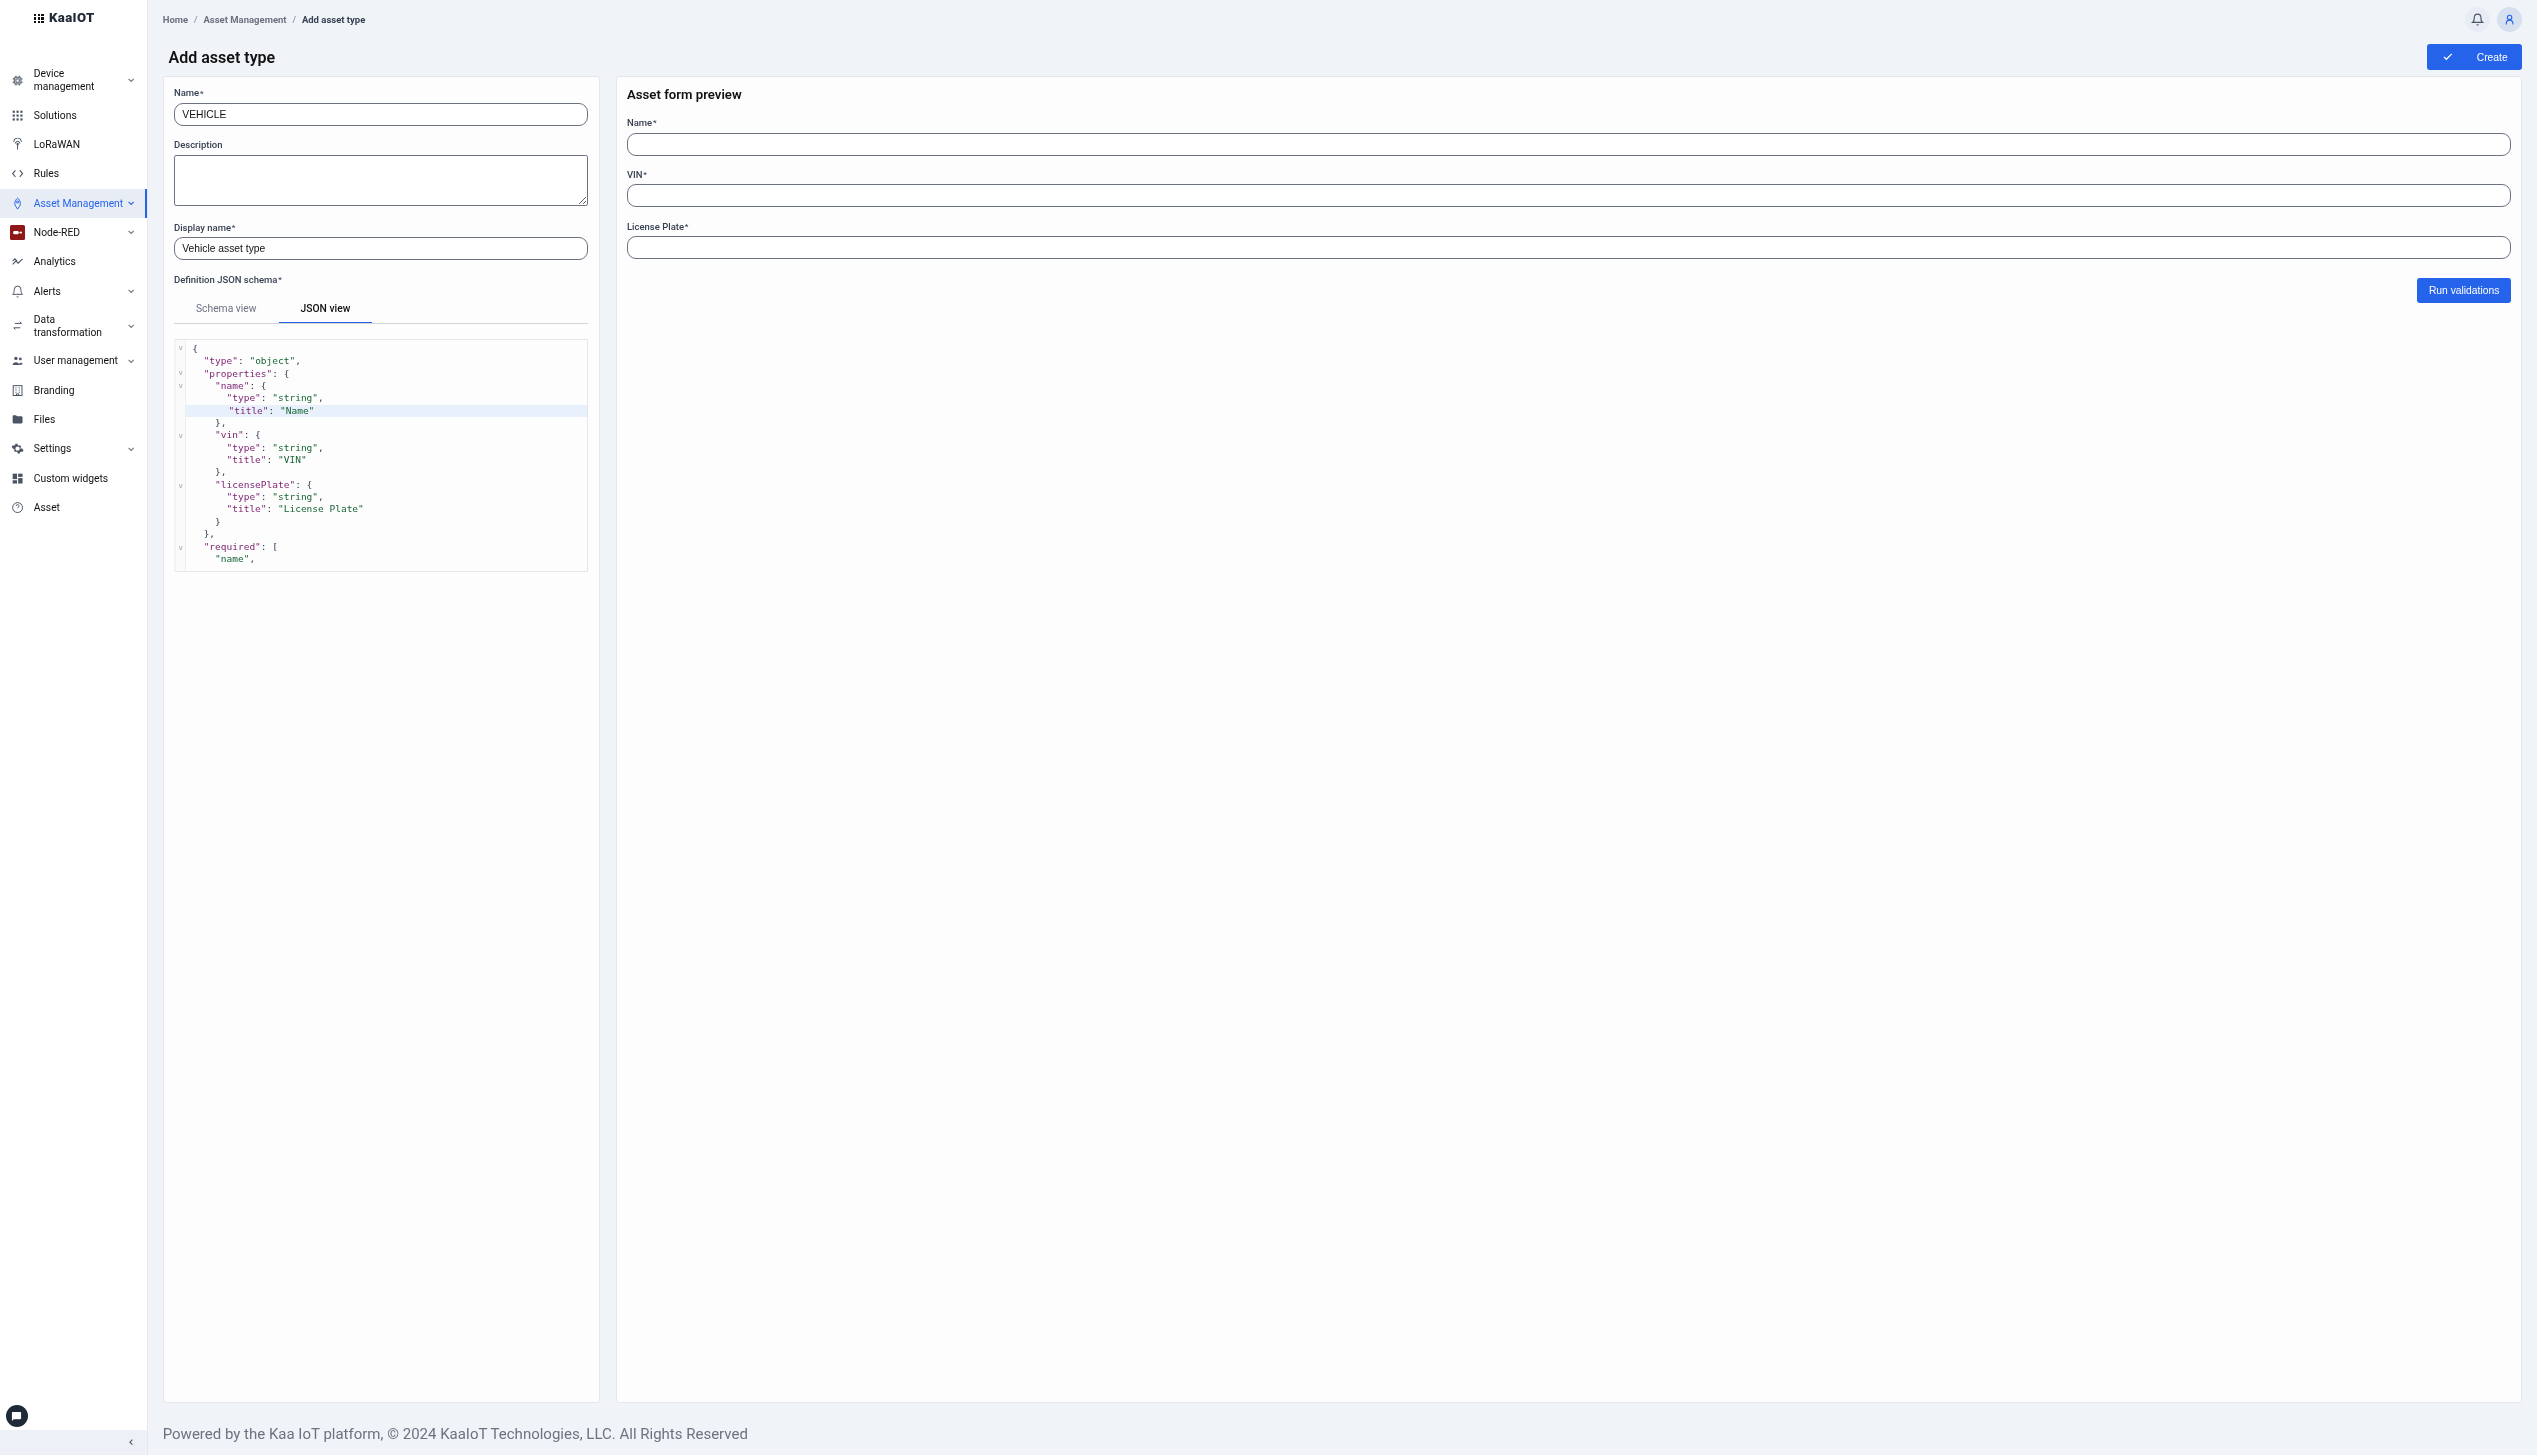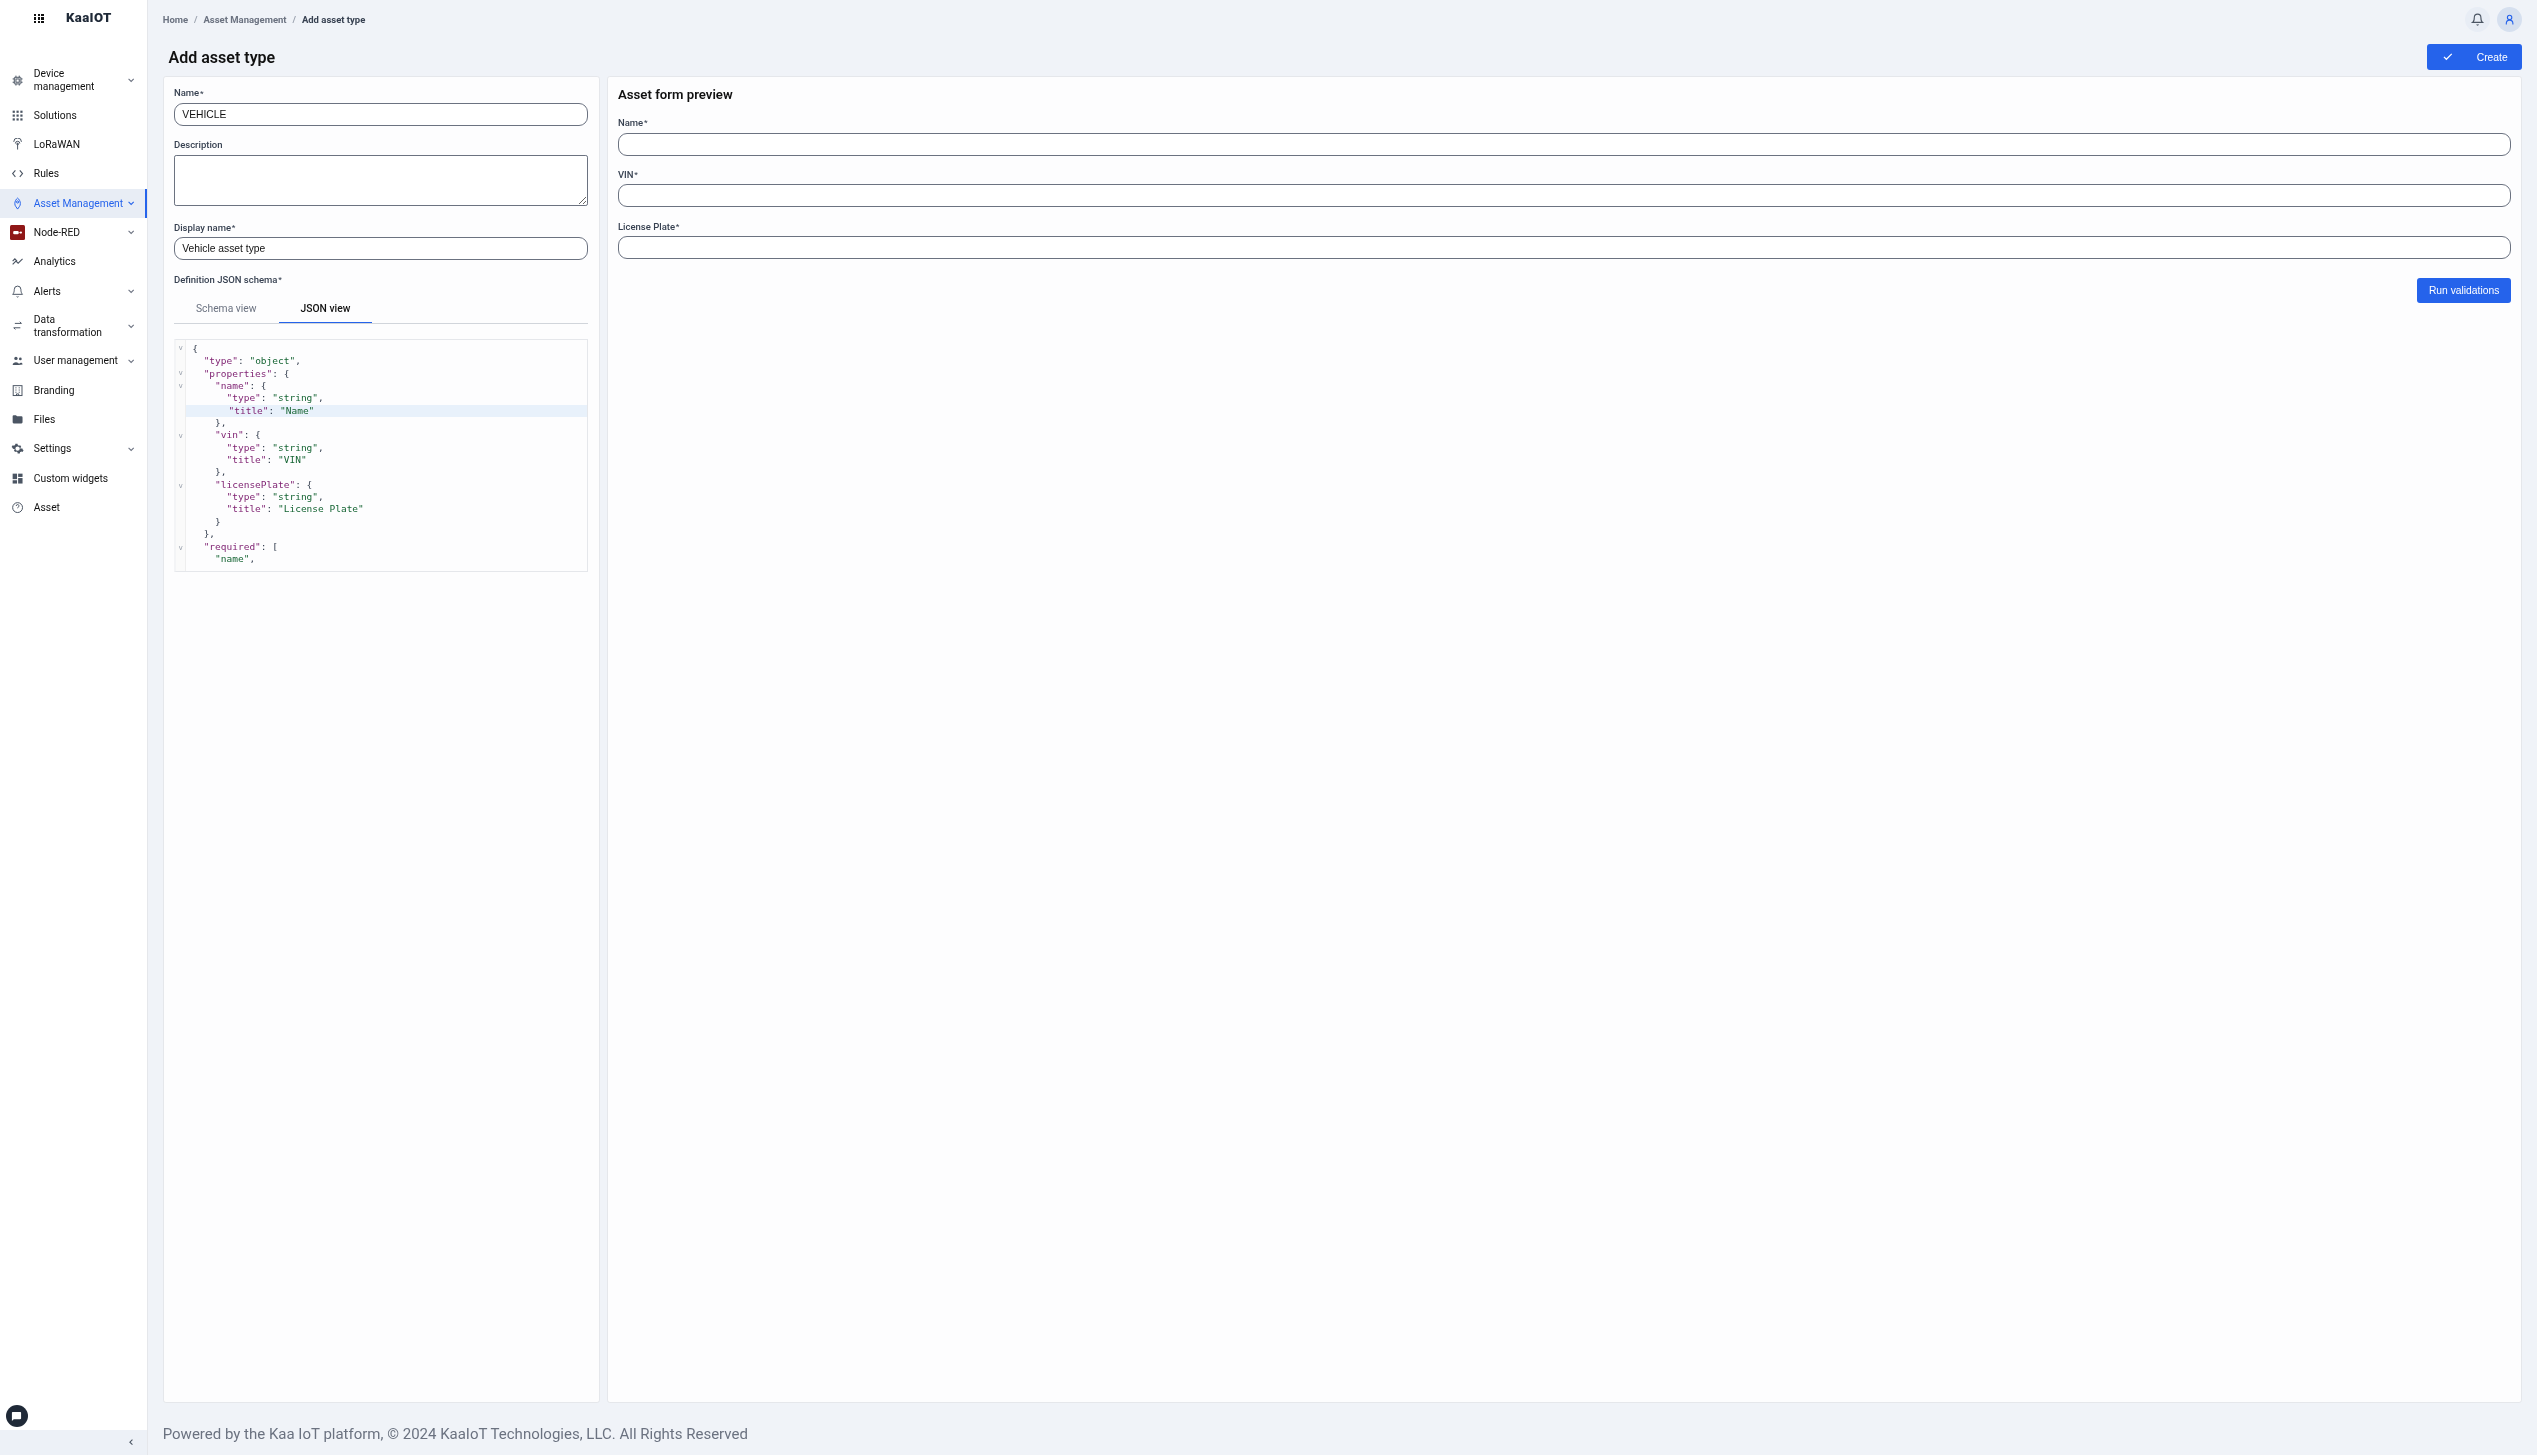--- a/index.html
+++ b/index.html
@@ -3,21 +3,21 @@
   <meta charset="utf-8">
   <style>
     * { margin: 0; padding: 0; box-sizing: border-box; }
     body { font-family: -apple-system, BlinkMacSystemFont, "Segoe UI", Roboto, sans-serif; background: #f0f3f8; color: #111; height: 100vh; overflow: hidden; }
     
     .app { display: flex; height: 100vh; }
     
     
     .sidebar { width: 148px; background: #fff; border-right: 0.7px solid #e5e7eb; display: flex; flex-direction: column; }
     .logo-wrap { padding: 10.3px 11.7px 5.9px 34px; }
-    .logo { font-weight: 900; letter-spacing: 0.4px; font-size: 13.2px; color: #1f2937; display: flex; align-items: center; gap: 18px; }
+    .logo { font-weight: 900; letter-spacing: 0.4px; font-size: 13.2px; color: #1f2937; display: flex; align-items: center; gap: 1px; }
     .logo .dot-grid { display: inline-grid; grid-template-columns: repeat(3,2.2px); gap: 1.5px; margin-right:4.4px; position: relative; top:0.7px;}
     .logo .dot-grid span { width:2.2px; height:2.2px; background:#111; display:block; }
     .logo b { font-weight:900; }
     .nav { padding-top: 29px; flex:1; overflow-y:auto; }
     .nav-item { display:flex; align-items:center; padding: 7.3px 10.3px; font-size: 10.3px; color:#111; cursor:pointer; position:relative; }
     .nav-item.active { background:#e8edf5; color:#2563eb; }
     .nav-item.active::after { content:""; position:absolute; right:0; top:0; bottom:0; width:2.2px; background:#2563eb; }
     .nav-icon { width:14.7px; height:14.7px; margin-right:8.8px; display:flex; align-items:center; justify-content:center; color:#4b5563; }
     .nav-item.active .nav-icon { color:#2563eb; }
     .nav-label { flex:1; }
@@ -34,21 +34,21 @@
     .breadcrumb a { color:#6b7280; text-decoration:none; cursor:pointer; }
     .breadcrumb .sep { color:#9ca3af; }
     .breadcrumb .current { color:#374151; }
     .icon-btn { width:25px; height:25px; border-radius:50%; background:#e8edf5; display:flex; align-items:center; justify-content:center; cursor:pointer; color:#4b5563; }
     .icon-btn.user { background:#d6e0ef; color:#2563eb; }
     
     .page-header { display:flex; align-items:center; padding: 11.7px 14.7px 5.9px 20.6px; }
     .page-title { font-size:16px; font-weight:600; color:#111; flex:1; }
     .create-btn { background:#2563eb; color:#fff; border:none; border-radius:2.9px; padding: 7.3px 14.7px; font-size:10.3px; font-weight:500; display:flex; align-items:center; gap:23px; cursor:pointer; }
     
-    .content { flex:1; display:flex; gap:7px; padding: 0 14.7px 10.3px 14.7px; overflow:hidden; }
+    .content { flex:1; display:flex; gap:16px; padding: 0 14.7px 10.3px 14.7px; overflow:hidden; }
     .panel { background:#fff; border:0.7px solid #e5e7eb; border-radius:2.9px; padding:10.3px; overflow-y:auto; background:#fdfdfe; }
     .panel-left { flex: 0 0 437px; display:flex; flex-direction:column; }
     .panel-right { flex:1; }
     
     .field { margin-bottom: 13.2px; }
     .field-label { font-size:9.5px; color:#374151; font-weight:500; margin-bottom:4.4px; display:block; }
     .field-label::after { content:"*"; margin-left:0.7px; font-size:8px; position:relative; top:-0.7px; }
     .field-label.noreq::after{content:"";}
     .text-input { width:100%; border:0.7px solid #6b7280; border-radius:9px; padding: 5.1px 7.3px; font-size:10.3px; color:#111; background:#fff; }
     .textarea { width:100%; border:0.7px solid #6b7280; border-radius:2.2px; padding:5.9px 7.3px; font-size:10.3px; height:51px; resize:vertical; background:#fff; }

